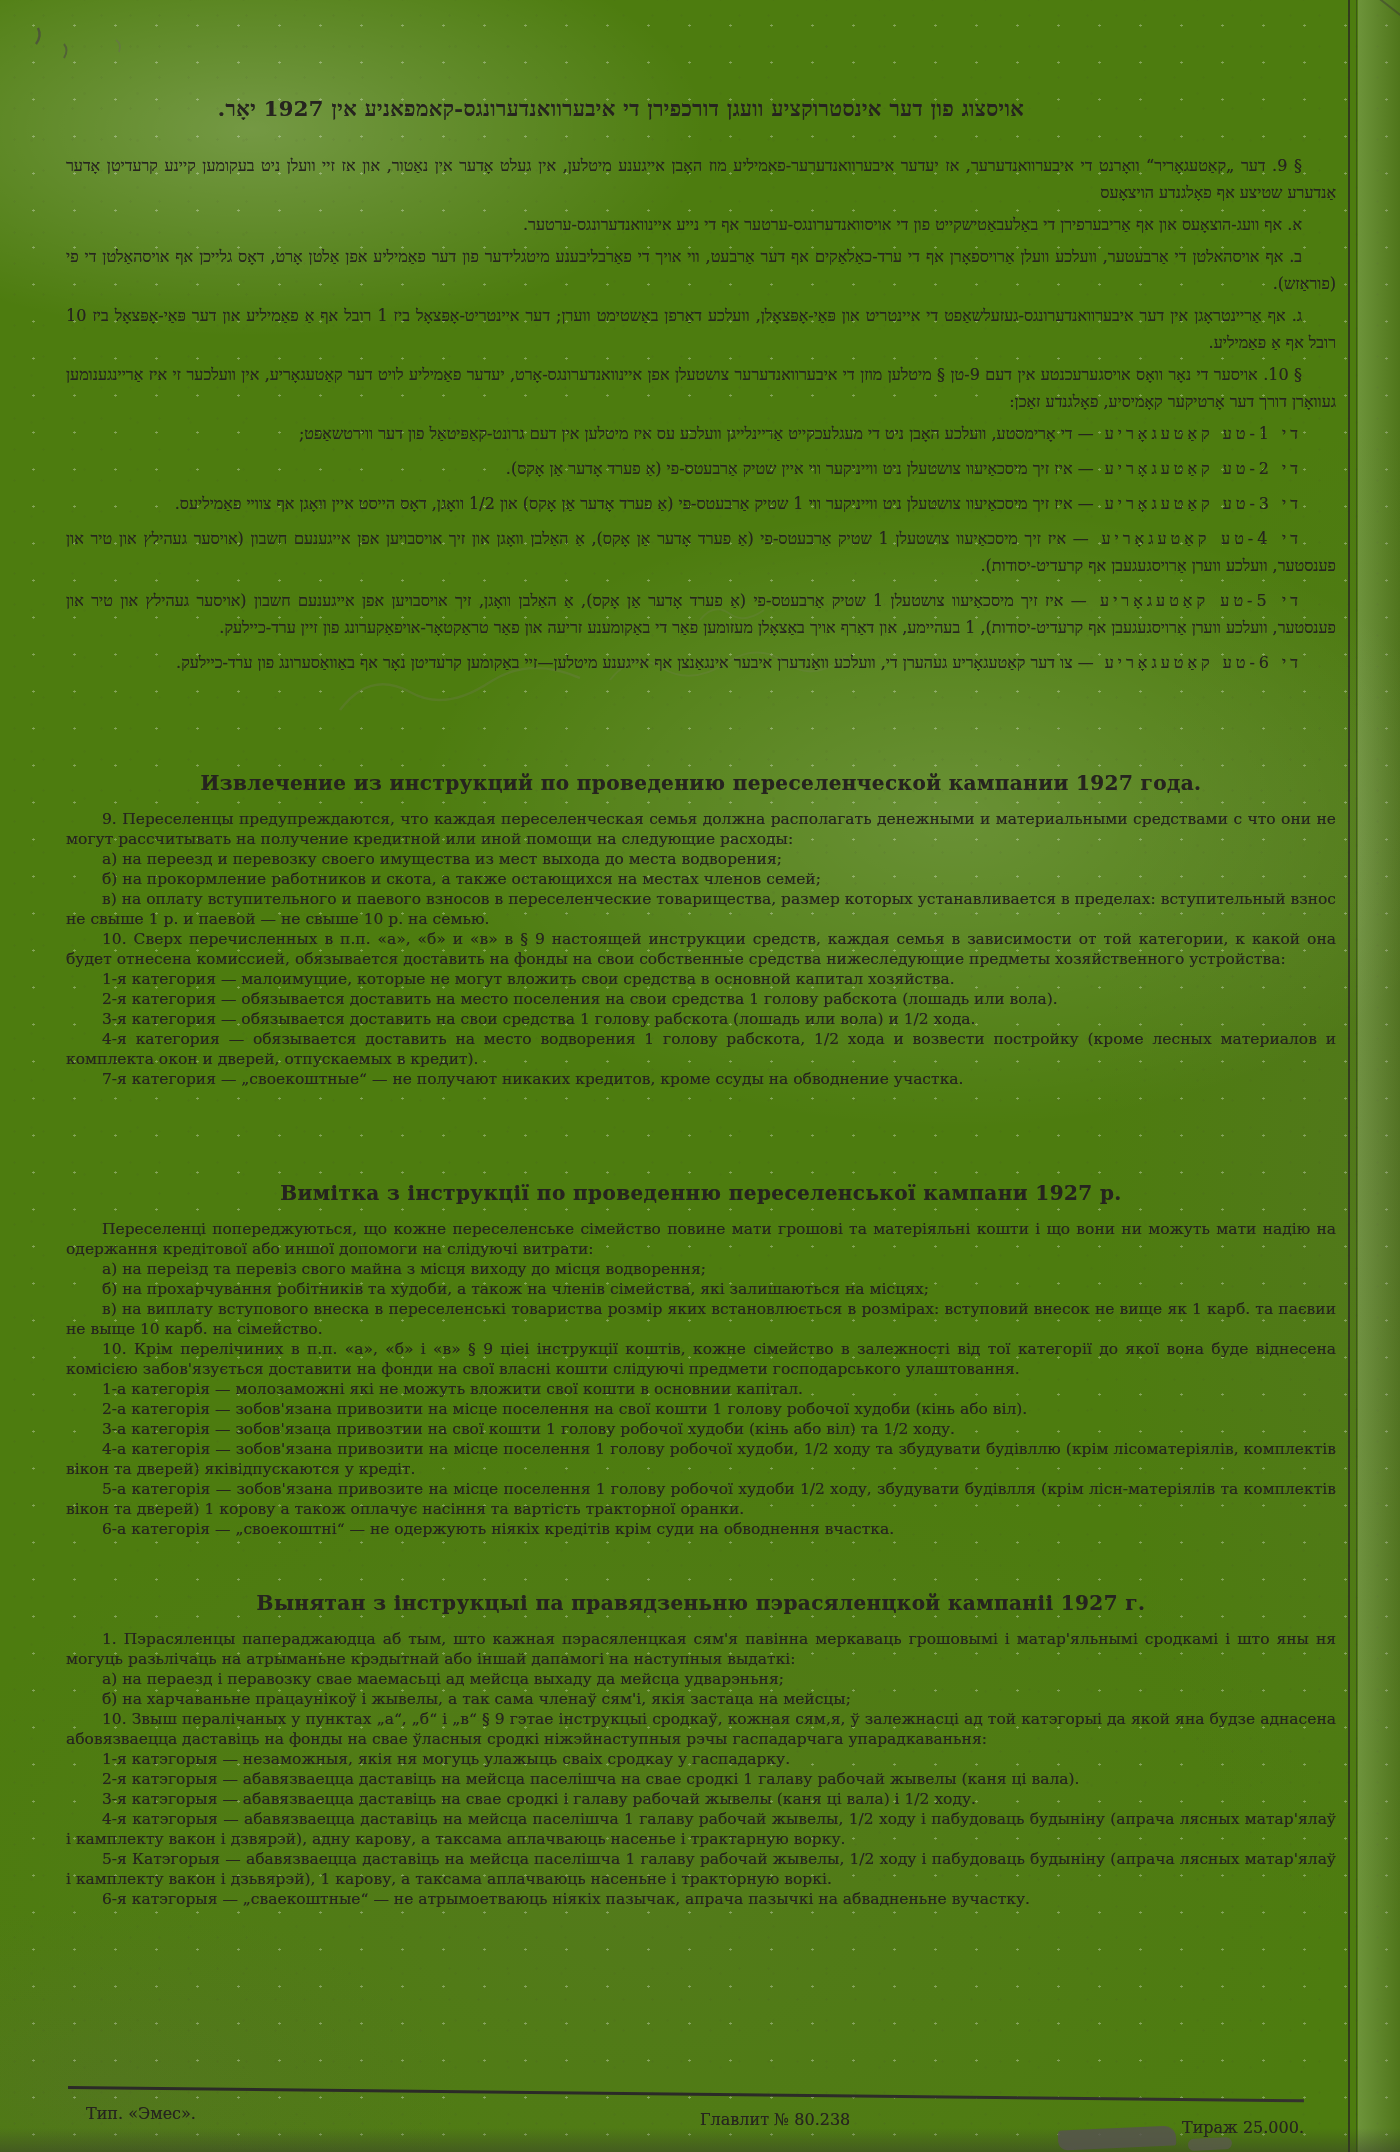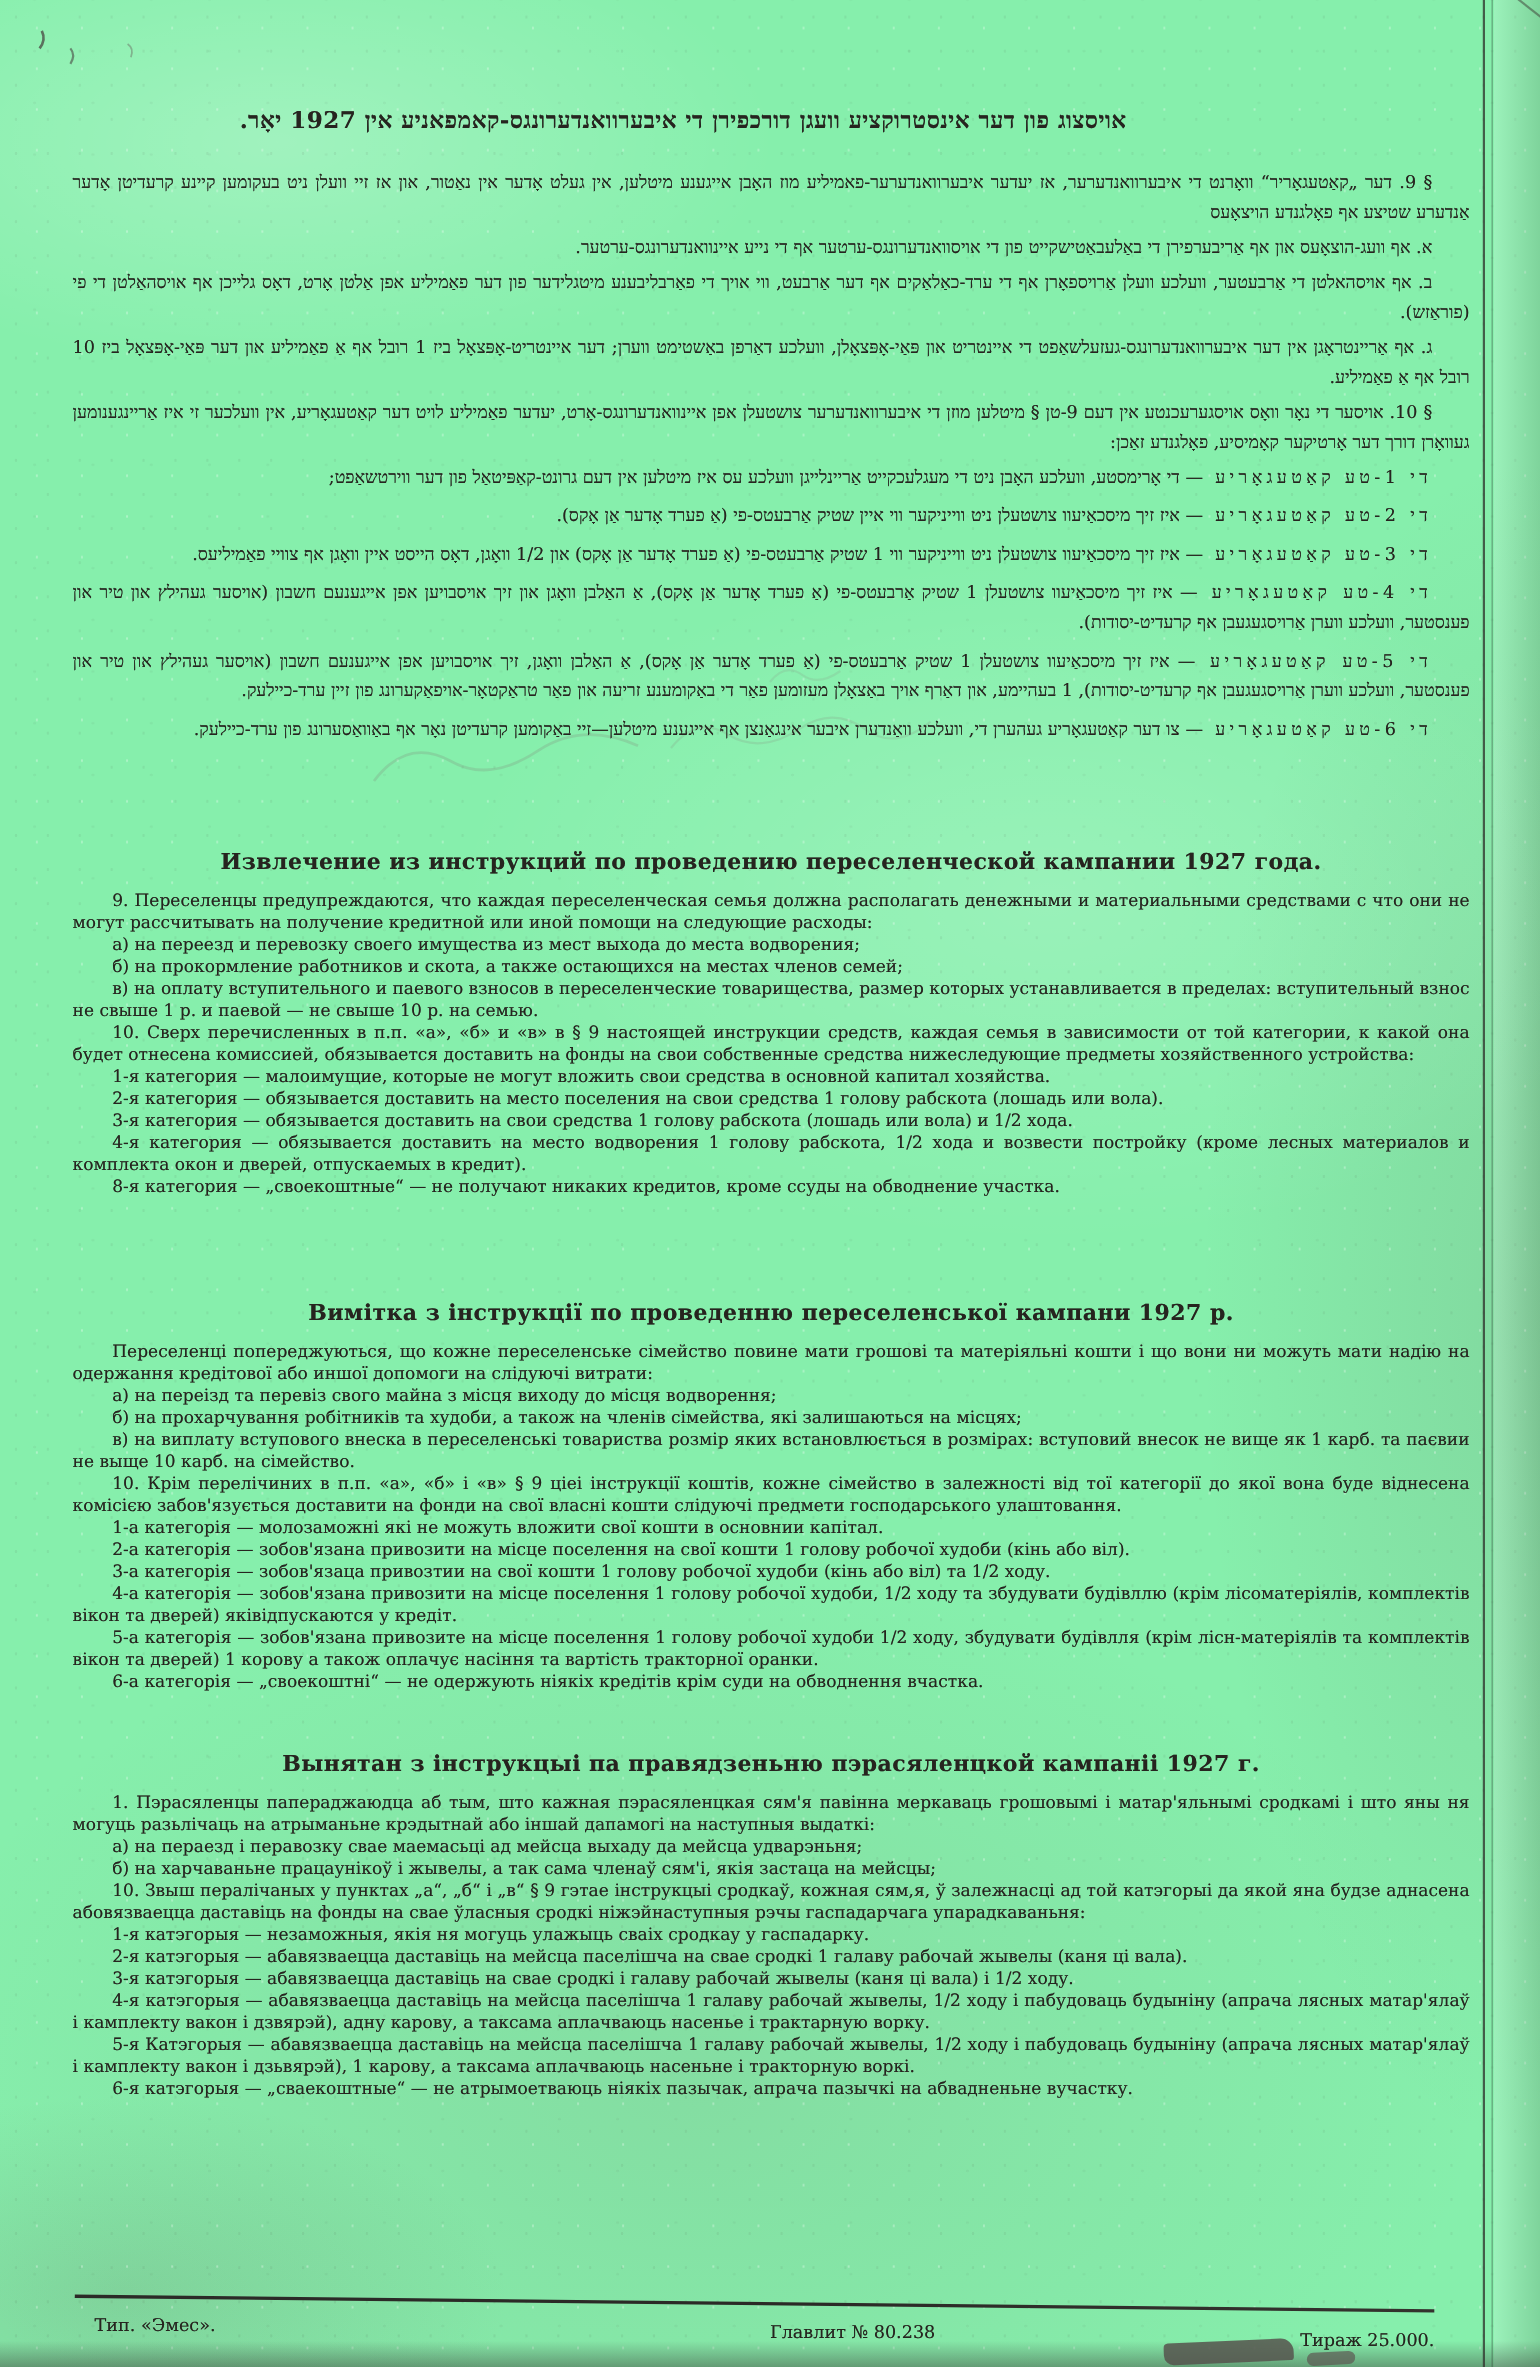--- a/index.html
+++ b/index.html
@@ -1,18 +1,18 @@
 <!DOCTYPE html>
 <html><head>
 <meta charset="utf-8">
 <style>
   * { margin:0; padding:0; box-sizing:border-box; }
   html,body { width:1400px; height:2152px; }
   body { font-family:"DejaVu Serif", serif; }
-  .page { position:relative; width:1400px; height:2152px; background-color:#86efac; overflow:hidden; color:#26241f; }
+  .page { position:relative; width:1400px; height:2152px; background-color:#4d7c0f; overflow:hidden; color:#26241f; }
   .texture { position:absolute; inset:0; pointer-events:none;
     background:
       radial-gradient(ellipse 700px 320px at 18% 6%, rgba(255,255,255,0.22), transparent 65%),
       radial-gradient(ellipse 900px 520px at 68% 38%, rgba(255,255,255,0.16), transparent 60%),
       radial-gradient(ellipse 1000px 650px at 45% 88%, rgba(118,112,98,0.14), transparent 72%),
       radial-gradient(ellipse 420px 1100px at 99% 55%, rgba(105,100,90,0.16), transparent 70%),
       radial-gradient(ellipse 500px 260px at 8% 97%, rgba(100,95,85,0.18), transparent 70%);
   }
   .grain { position:absolute; inset:0; pointer-events:none; opacity:.8;
     background-image:
@@ -114,21 +114,21 @@
     <div class="cyr-body">
       <p>9. Переселенцы предупреждаются, что каждая переселенческая семья должна располагать денежными и материальными средствами с что они не могут рассчитывать на получение кредитной или иной помощи на следующие расходы:</p>
       <p>а) на переезд и перевозку своего имущества из мест выхода до места водворения;</p>
       <p>б) на прокормление работников и скота, а также остающихся на местах членов семей;</p>
       <p>в) на оплату вступительного и паевого взносов в переселенческие товарищества, размер которых устанавливается в пределах: вступительный взнос не свыше 1 р. и паевой — не свыше 10 р. на семью.</p>
       <p>10. Сверх перечисленных в п.п. «а», «б» и «в» в § 9 настоящей инструкции средств, каждая семья в зависимости от той категории, к какой она будет отнесена комиссией, обязывается доставить на фонды на свои собственные средства нижеследующие предметы хозяйственного устройства:</p>
       <p>1-я категория — малоимущие, которые не могут вложить свои средства в основной капитал хозяйства.</p>
       <p>2-я категория — обязывается доставить на место поселения на свои средства 1 голову рабскота (лошадь или вола).</p>
       <p>3-я категория — обязывается доставить на свои средства 1 голову рабскота (лошадь или вола) и 1/2 хода.</p>
       <p>4-я категория — обязывается доставить на место водворения 1 голову рабскота, 1/2 хода и возвести постройку (кроме лесных материалов и комплекта окон и дверей, отпускаемых в кредит).</p>
-      <p>8-я категория — „своекоштные“ — не получают никаких кредитов, кроме ссуды на обводнение участка.</p>
+      <p>7-я категория — „своекоштные“ — не получают никаких кредитов, кроме ссуды на обводнение участка.</p>
     </div>
   </section>
 
   <section class="sec" style="top:1180px;">
     <h2 class="title cyr-title">Вимітка з інструкції по проведенню переселенської кампани 1927 р.</h2>
     <div class="cyr-body">
       <p>Переселенці попереджуються, що кожне переселенське сімейство повине мати грошові та матеріяльні кошти і що вони ни можуть мати надію на одержання кредітової або иншої допомоги на слідуючі витрати:</p>
       <p>а) на переізд та перевіз свого майна з місця виходу до місця водворення;</p>
       <p>б) на прохарчування робітників та худоби, а також на членів сімейства, які залишаються на місцях;</p>
       <p>в) на виплату вступового внеска в переселенські товариства розмір яких встановлюється в розмірах: вступовий внесок не вище як 1 карб. та паєвии не выще 10 карб. на сімейство.</p>

